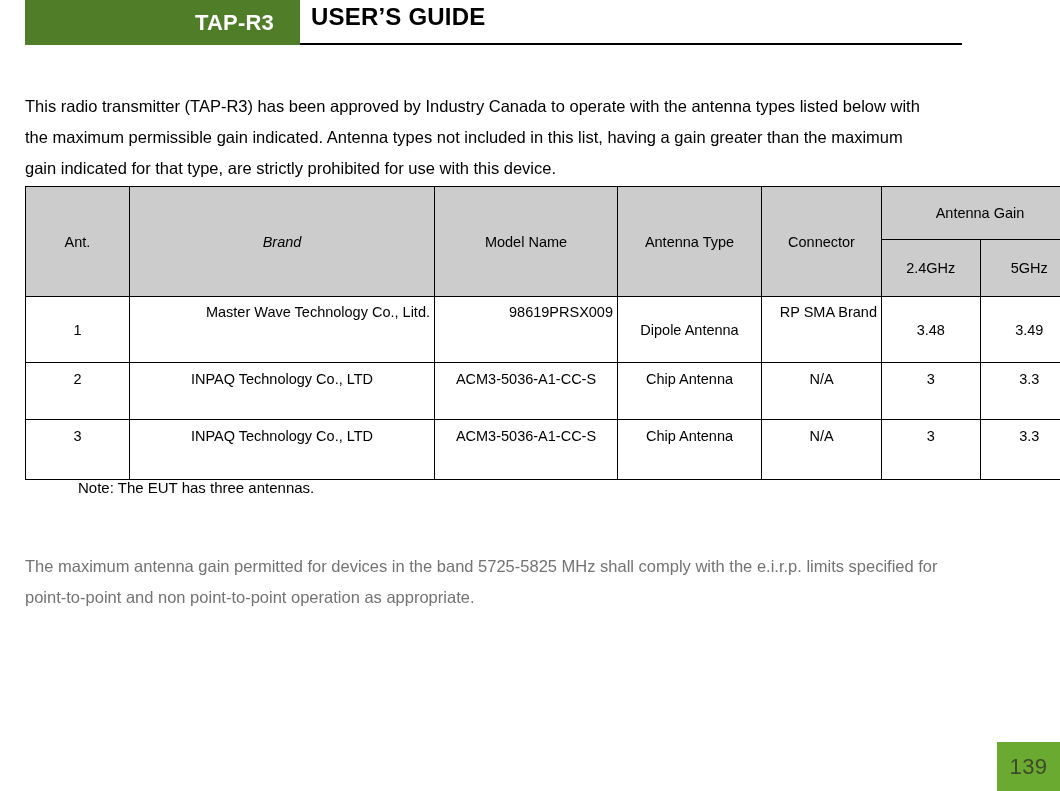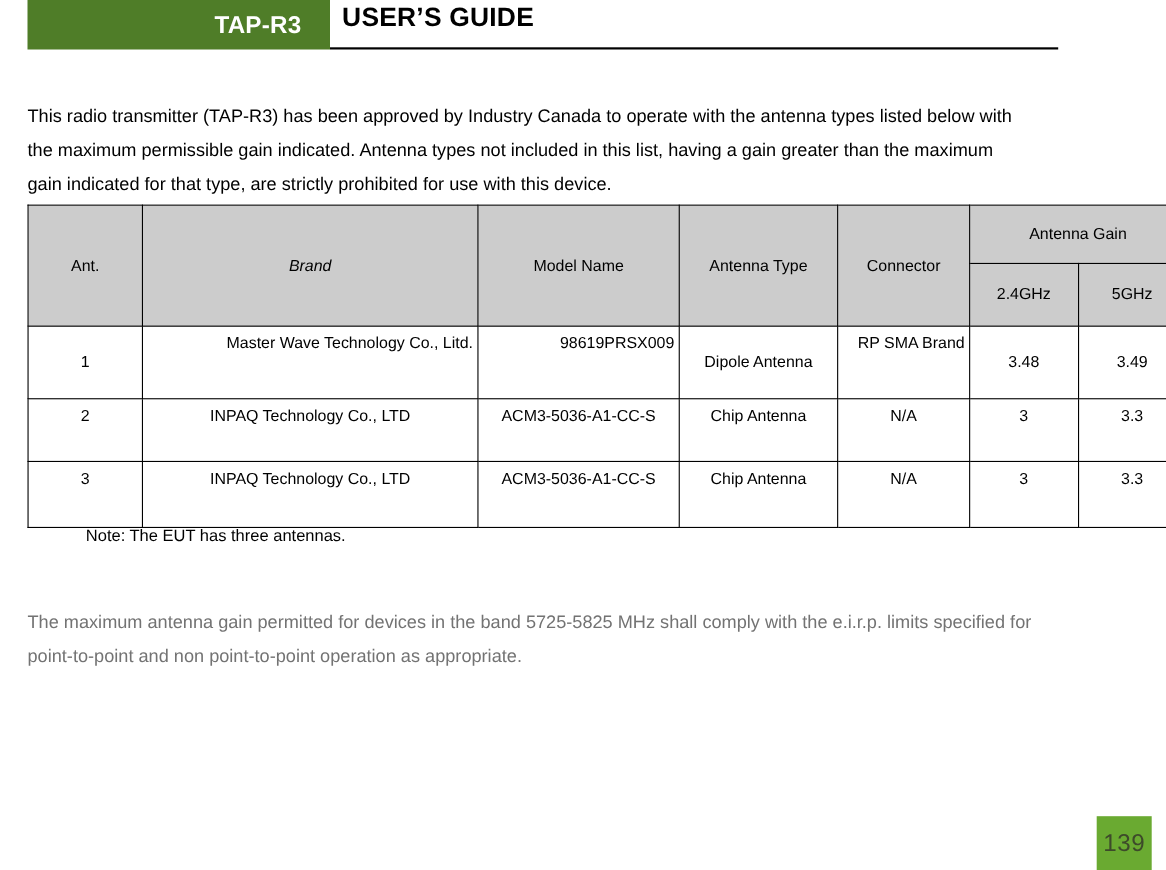--- a/index.html
+++ b/index.html
@@ -137,21 +137,21 @@
     font-size: 16.5px;
     line-height: 31px;
     color: #737373;
   }
 
   
   .page-footer {
     position: absolute;
     left: 997px;
     top: 742px;
-    width: 50px;
+    width: 63px;
     height: 49px;
     background: #6aaa31;
   }
   .page-number {
     width: 100%;
     height: 100%;
     display: flex;
     align-items: center;
     justify-content: center;
     font-size: 22px;

